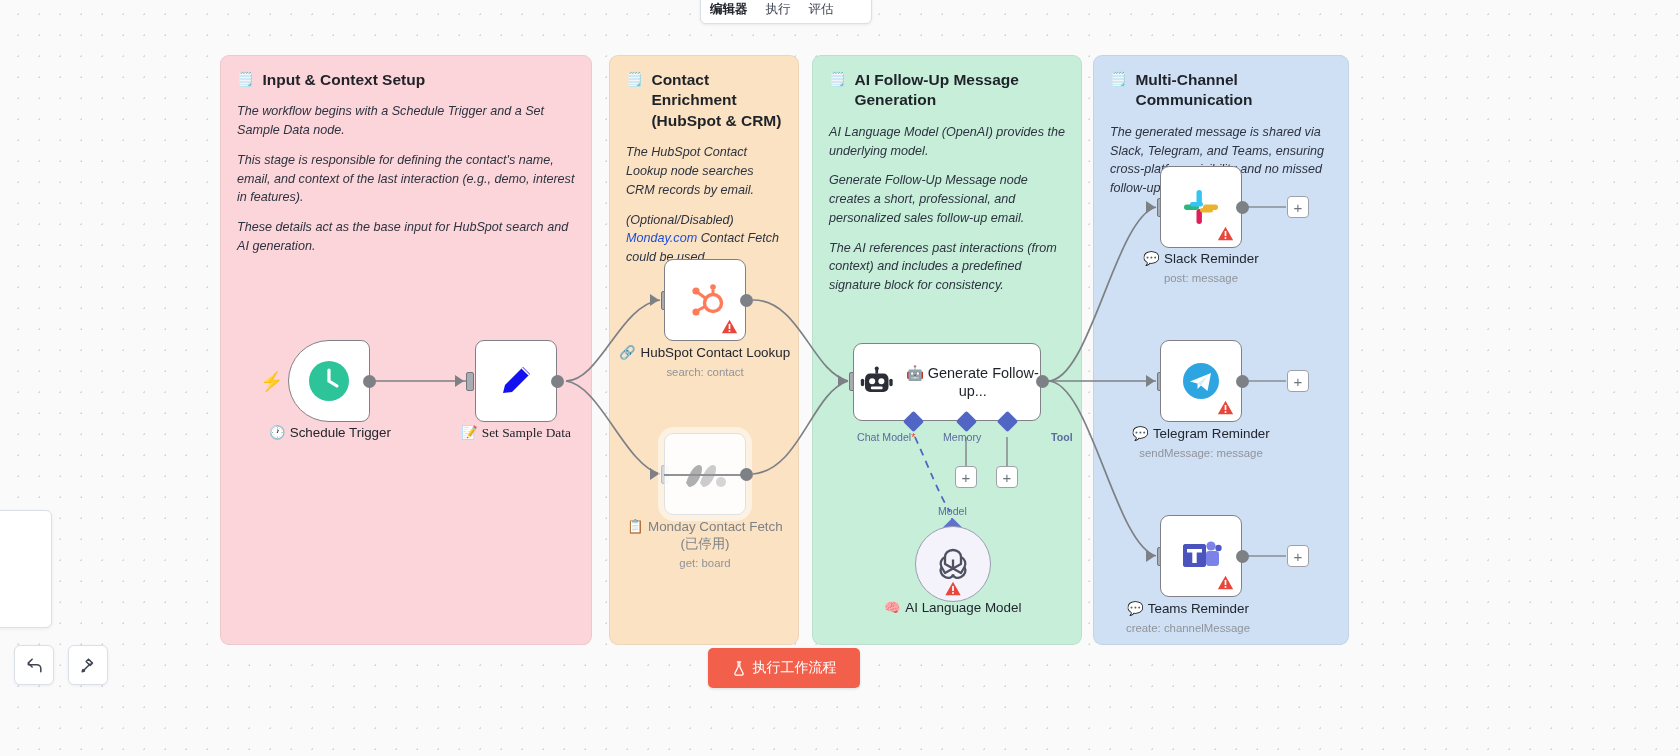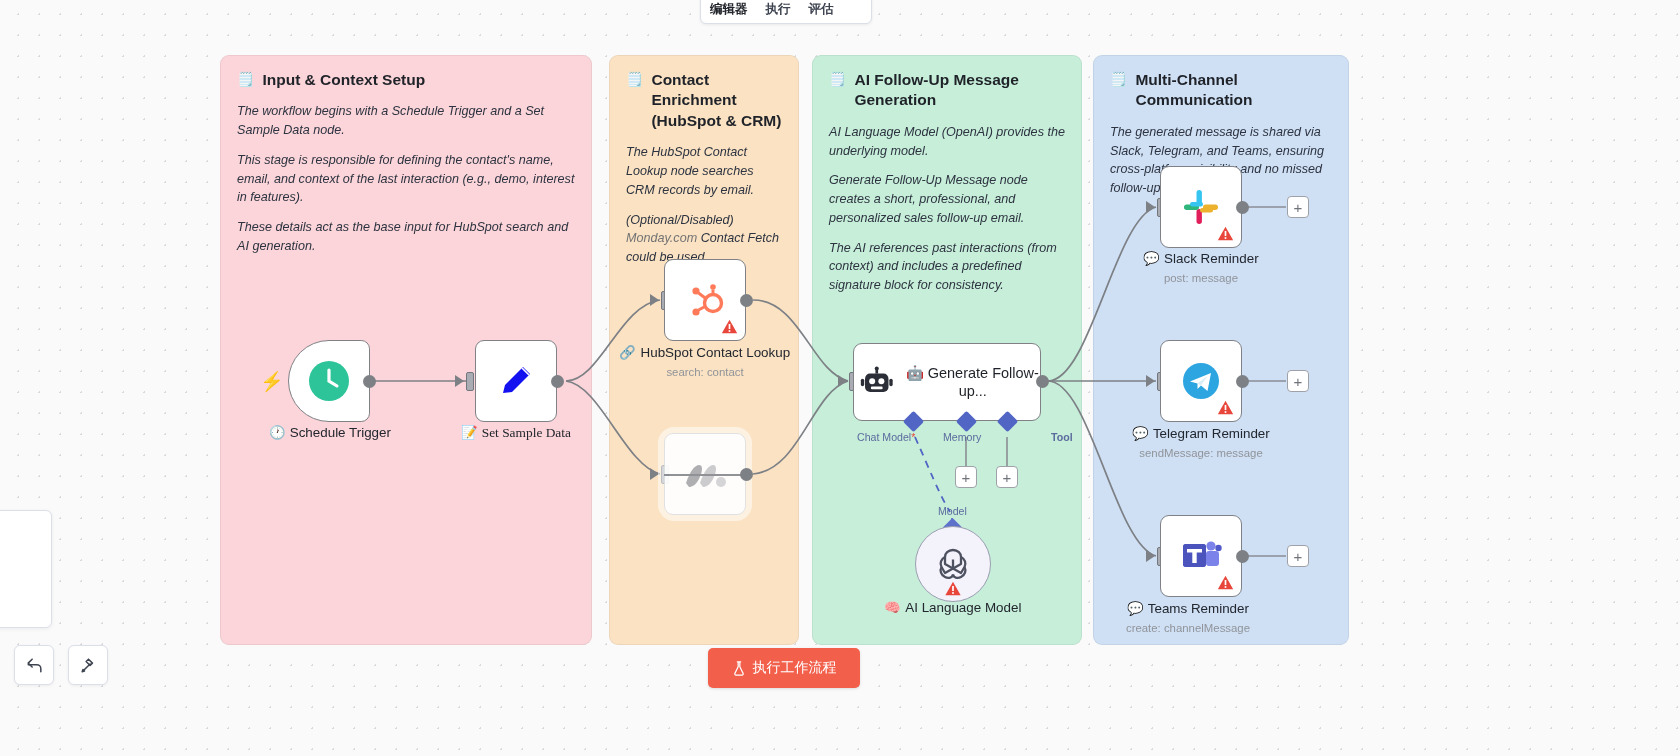--- a/index.html
+++ b/index.html
@@ -29,21 +29,20 @@
     border: 1px solid #dbdfe7;
     border-radius: 6px;
     display: flex; align-items: flex-end;
     box-shadow: 0 1px 3px rgba(0,0,0,.07);
     overflow: hidden;
   }
   .top-pill .tp-btn {
     font-size: 12.5px; color: #3f4451;
     padding: 0 9px 5px 9px;
     white-space: nowrap;
-    font-weight: bold;
   }
   .top-pill .tp-btn.active { color: #22252b; font-weight: 600; }
 
   
   .bl-panel {
     position: absolute;
     left: -40px; top: 510px;
     width: 92px; height: 118px;
     background: #fff;
     border: 1px solid #dbdfe7;
@@ -82,21 +81,21 @@
   }
   .sticky-head .nicon { font-size: 14px; line-height: 1.3; flex: none; }
   .sticky-body p {
     font-size: 12.6px;
     font-style: italic;
     color: #2d3340;
     line-height: 1.49;
     margin-bottom: 11px;
   }
   .sticky-body p:last-child { margin-bottom: 0; }
-  .sticky-link { color: #737373; }
+  .sticky-link { color: #1d4ed8; }
 
   
   .node {
     position: absolute;
     width: 82px; height: 82px;
     border-radius: 9px;
     background: #fff;
     border: 1.6px solid #7f8186;
     display: flex; align-items: center; justify-content: center;
     cursor: pointer;
@@ -391,20 +390,25 @@
   <div class="arrowhead" style="left:650px; top:468px;"></div>
   <div class="node halo disabled" style="left:664px; top:433px;">
     <svg width="46" height="34" viewBox="0 0 46 34">
       <path d="M4 26 C8 14 13 8 17 8 C21 8 21 14 17 22 C14 28 10 30 7 30 Z" fill="#8f9197" opacity=".75"></path>
       <path d="M18 26 C22 14 27 8 31 8 C35 8 35 14 31 22 C28 28 24 30 21 30 Z" fill="#b8babf" opacity=".75"></path>
       <circle cx="39" cy="25" r="5" fill="#c9cbcf" opacity=".8"></circle>
     </svg>
     <div style="position:absolute; left:-1px; right:-1px; top:50%; height:1.6px; background:#8b8e94;"></div>
   </div>
   <div class="dot" style="left:740px; top:468px;"></div>
+  <div class="node-caption muted" style="left:600px; top:519px;">
+    <span class="cap-emoji">📋</span><span>Monday Contact Fetch</span>
+    <span class="disabled-tag">(已停用)</span>
+    <span class="sub">get: board</span>
+  </div>
 
   <div class="inport" style="left:849px; top:372px;"></div>
   <div class="arrowhead" style="left:838px; top:375px;"></div>
   <div class="node wide halo" style="left:853px; top:343px;">
     <svg width="40" height="36" viewBox="0 0 40 36">
       <rect x="6" y="8" width="28" height="22" rx="6" fill="#2b2e36"></rect>
       <circle cx="14.5" cy="17" r="3.6" fill="#fff"></circle>
       <circle cx="25.5" cy="17" r="3.6" fill="#fff"></circle>
       <rect x="13" y="23.5" width="14" height="3.2" rx="1.3" fill="#fff"></rect>
       <rect x="18.4" y="2" width="3.2" height="6" fill="#2b2e36"></rect>

